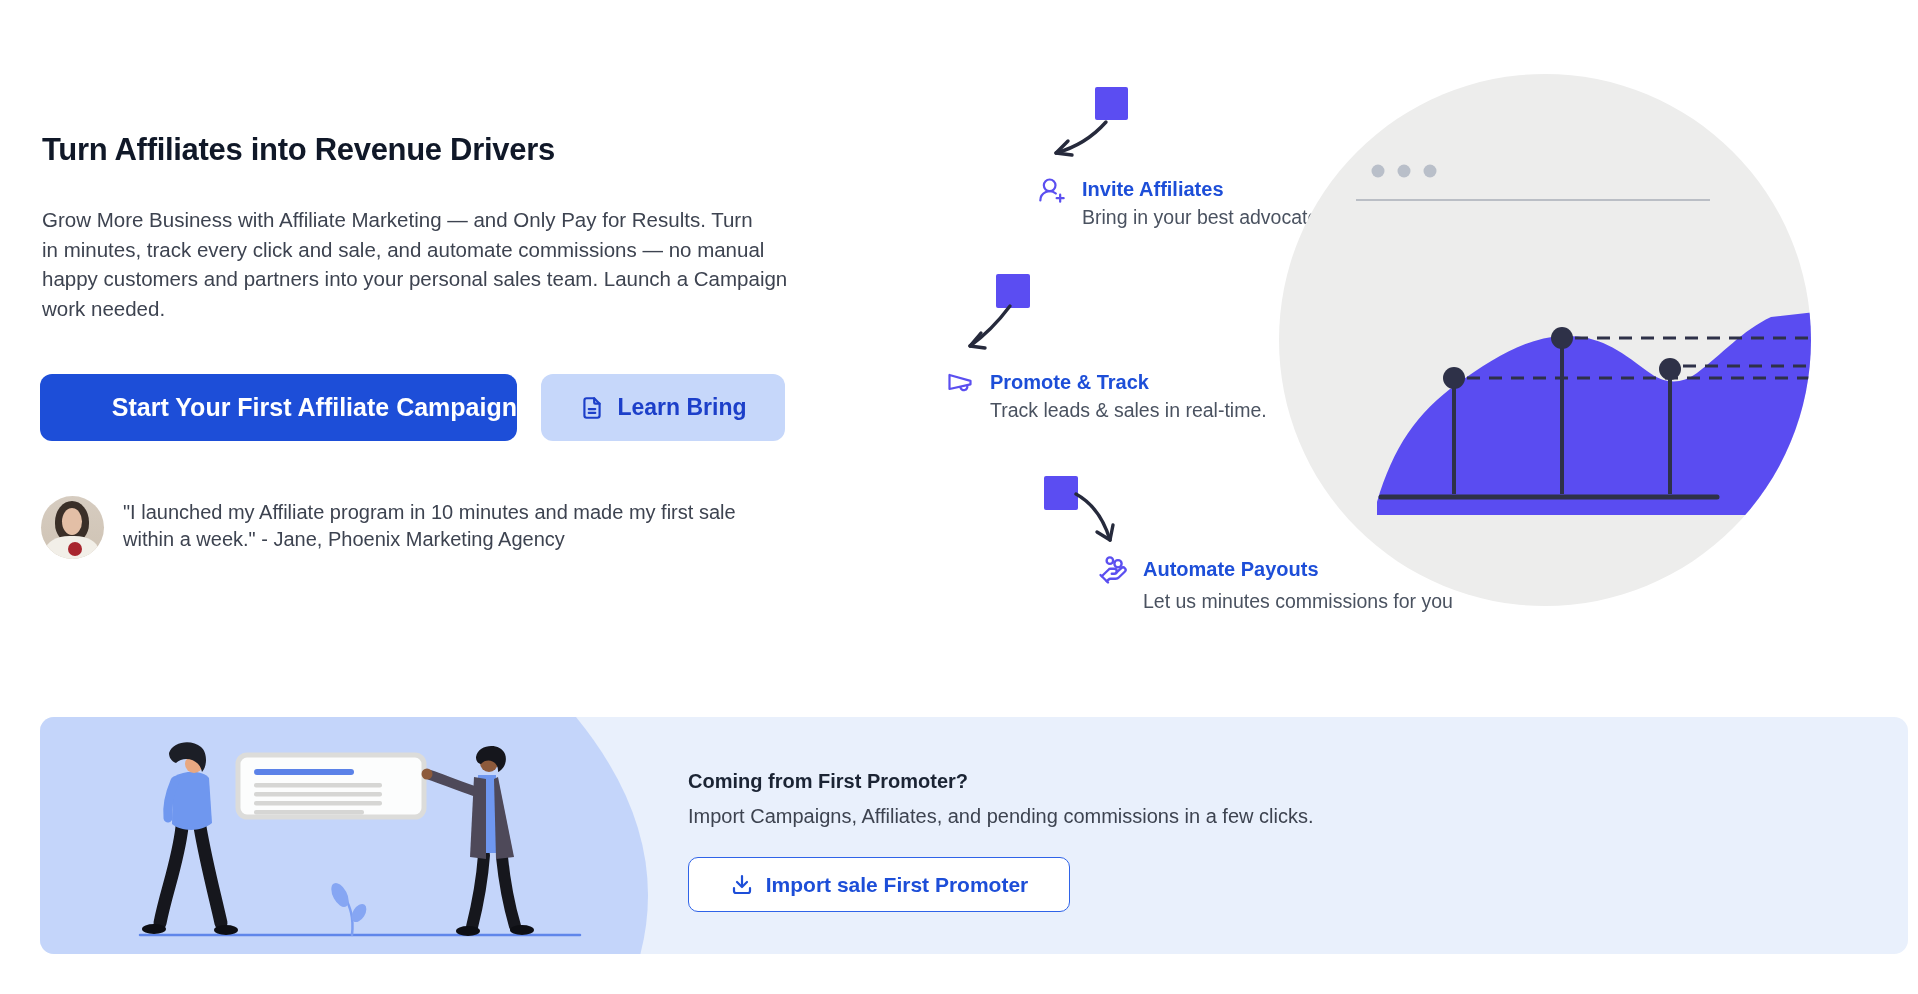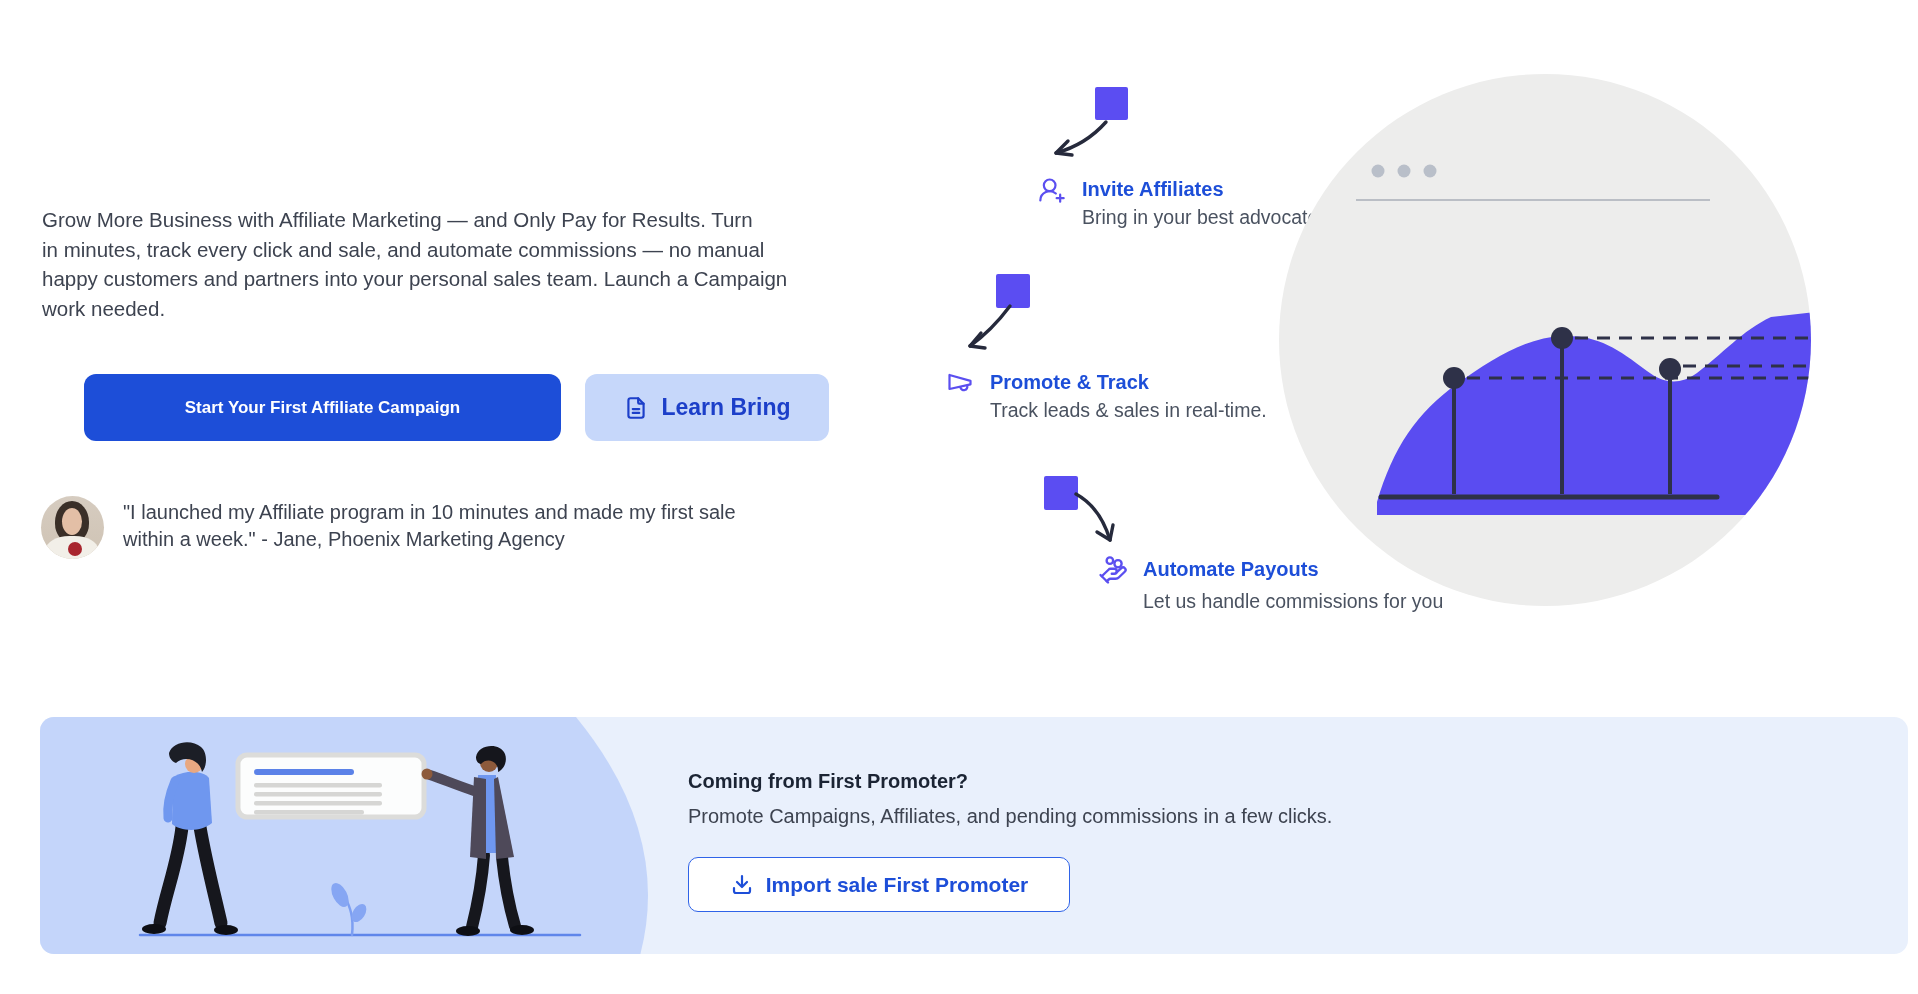--- a/index.html
+++ b/index.html
@@ -5,22 +5,22 @@
   * { margin:0; padding:0; box-sizing:border-box; }
   html,body { background:#ffffff; }
   body { font-family:"Liberation Sans", sans-serif; }
   .page { position:relative; width:1918px; height:994px; background:#ffffff; overflow:hidden; }
 
   
   .hero-title { position:absolute; left:42px; top:132px; font-size:31px; font-weight:700; color:#101828; letter-spacing:-0.3px; }
   .hero-desc { position:absolute; left:42px; top:205px; font-size:20.5px; line-height:29.5px; color:#3d4350; }
   .btn-row { position:absolute; left:40px; top:374px; height:67px; display:flex; gap:24px; }
   .btn-primary { width:477px; height:67px; border:none; border-radius:12px; background:#1d4ed8; color:#ffffff;
-                 font-family:"Liberation Sans",sans-serif; font-size:17px; font-weight:700; cursor:pointer;
-                 display:flex; align-items:center; justify-content:center;margin-left:44px; }
+                 font-family:"Liberation Sans",sans-serif; font-size:25px; font-weight:700; cursor:pointer;
+                 display:flex; align-items:center; justify-content:flex-end; }
   .btn-secondary { width:244px; height:67px; border:none; border-radius:12px; background:#c6d7fa; color:#1c3fc9;
                  font-family:"Liberation Sans",sans-serif; font-size:23px; font-weight:700; cursor:pointer;
                  display:flex; align-items:center; justify-content:center; gap:12px; }
   .avatar { position:absolute; left:41px; top:496px; width:63px; height:63px; border-radius:50%;
             background:linear-gradient(180deg,#d6ccc0,#cfc3b4); overflow:hidden; }
   .av-hair { position:absolute; left:14px; top:5px; width:34px; height:42px; border-radius:50% 50% 46% 46%; background:#3a2f28; }
   .av-face { position:absolute; left:21px; top:12px; width:20px; height:27px; border-radius:50%; background:#e3bfa6; }
   .av-body { position:absolute; left:5px; top:40px; width:52px; height:30px; border-radius:45% 45% 0 0; background:#f2efe8; }
   .av-rose { position:absolute; left:27px; top:46px; width:14px; height:14px; border-radius:50%; background:#a8252e; }
   .testimonial { position:absolute; left:123px; top:499px; font-size:20px; line-height:27px; color:#3d4350; }
@@ -47,20 +47,21 @@
   .btn-import { position:absolute; left:648px; top:140px; width:382px; height:55px; border-radius:10px;
                 background:#ffffff; border:1.5px solid #2f63e8; color:#1d4ed8;
                 font-family:"Liberation Sans",sans-serif; font-size:21px; font-weight:700; cursor:pointer;
                 display:flex; align-items:center; justify-content:center; gap:12px; }
 </style>
 </head>
 <body>
 
 <div class="page">
 
+  <h1 class="hero-title">Turn Affiliates into Revenue Drivers</h1>
 
   <div class="hero-desc">
     <div>Grow More Business with Affiliate Marketing — and Only Pay for Results. Turn</div>
     <div>in minutes, track every click and sale, and automate commissions — no manual</div>
     <div>happy customers and partners into your personal sales team. Launch a Campaign</div>
     <div>work needed.</div>
   </div>
 
   <div class="btn-row">
     <button class="btn-primary">
@@ -130,21 +131,21 @@
   <span class="step-icon" style="left:1098px; top:555px;">
     <svg width="30" height="30" viewBox="0 0 24 24" fill="none" stroke="#5b4ff0" stroke-width="1.9" stroke-linecap="round" stroke-linejoin="round">
       <path d="M11 15h2a2 2 0 1 0 0-4h-3c-.6 0-1.1.2-1.4.6L3 17"></path>
       <path d="m7 21 1.6-1.4c.3-.4.8-.6 1.4-.6h4c1.1 0 2.1-.4 2.8-1.2l4.6-4.4a2 2 0 0 0-2.75-2.91l-4.2 3.9"></path>
       <path d="m2 16 6 6"></path>
       <circle cx="16" cy="7" r="2.9"></circle>
       <circle cx="9.5" cy="4.5" r="2.6"></circle>
     </svg>
   </span>
   <div class="step-title" style="left:1143px; top:558px;">Automate Payouts</div>
-  <div class="step-sub" style="left:1143px; top:590px;">Let us handle commissions for you</div>
+  <div class="step-sub" style="left:1143px; top:590px;">Let us minutes commissions for you</div>
 
   <svg class="chart-svg" width="560" height="540" viewBox="0 0 560 540">
     <defs>
       <clipPath id="circleClip">
           <circle cx="280" cy="270" r="266"></circle>
         </clipPath>
     </defs>
     <circle cx="280" cy="270" r="266" fill="#ededec"></circle>
     <g clip-path="url(#circleClip)">
       <path d="M112 432 C128 378 152 342 192 314 C228 288 263 267 298 266 C332 265 352 278 382 301 C398 313 414 316 432 303 C456 285 478 260 506 247 L560 241 L560 445 L112 445 Z" fill="#5a4cf1"></path>
@@ -205,21 +206,21 @@
       </g>
 
       <g>
         <path d="M312 218 C314 200 310 190 305 180" stroke="#7d9ff2" stroke-width="2.5" stroke-linecap="round" fill="none"></path>
         <ellipse cx="300" cy="178" rx="7" ry="13" transform="rotate(-28 300 178)" fill="#86a6f3"></ellipse>
         <ellipse cx="319" cy="196" rx="6" ry="10" transform="rotate(32 319 196)" fill="#86a6f3"></ellipse>
       </g>
     </svg>
 
     <div class="banner-title">Coming from First Promoter?</div>
-    <div class="banner-desc">Promote Campaigns, Affiliates, and pending commissions in a few clicks.</div>
+    <div class="banner-desc">Import Campaigns, Affiliates, and pending commissions in a few clicks.</div>
     <button class="btn-import">
       <span style="display:inline-flex;">
         <svg width="24" height="24" viewBox="0 0 24 24" fill="none" stroke="#1d4ed8" stroke-width="2.2" stroke-linecap="round" stroke-linejoin="round">
           <path d="M12 3v10"></path>
             <path d="m7 9 5 5 5-5"></path>
           <path d="M4 15v3a2 2 0 0 0 2 2h12a2 2 0 0 0 2-2v-3"></path>
         </svg>
       </span>
       <span>Import sale First Promoter</span>
     </button>

